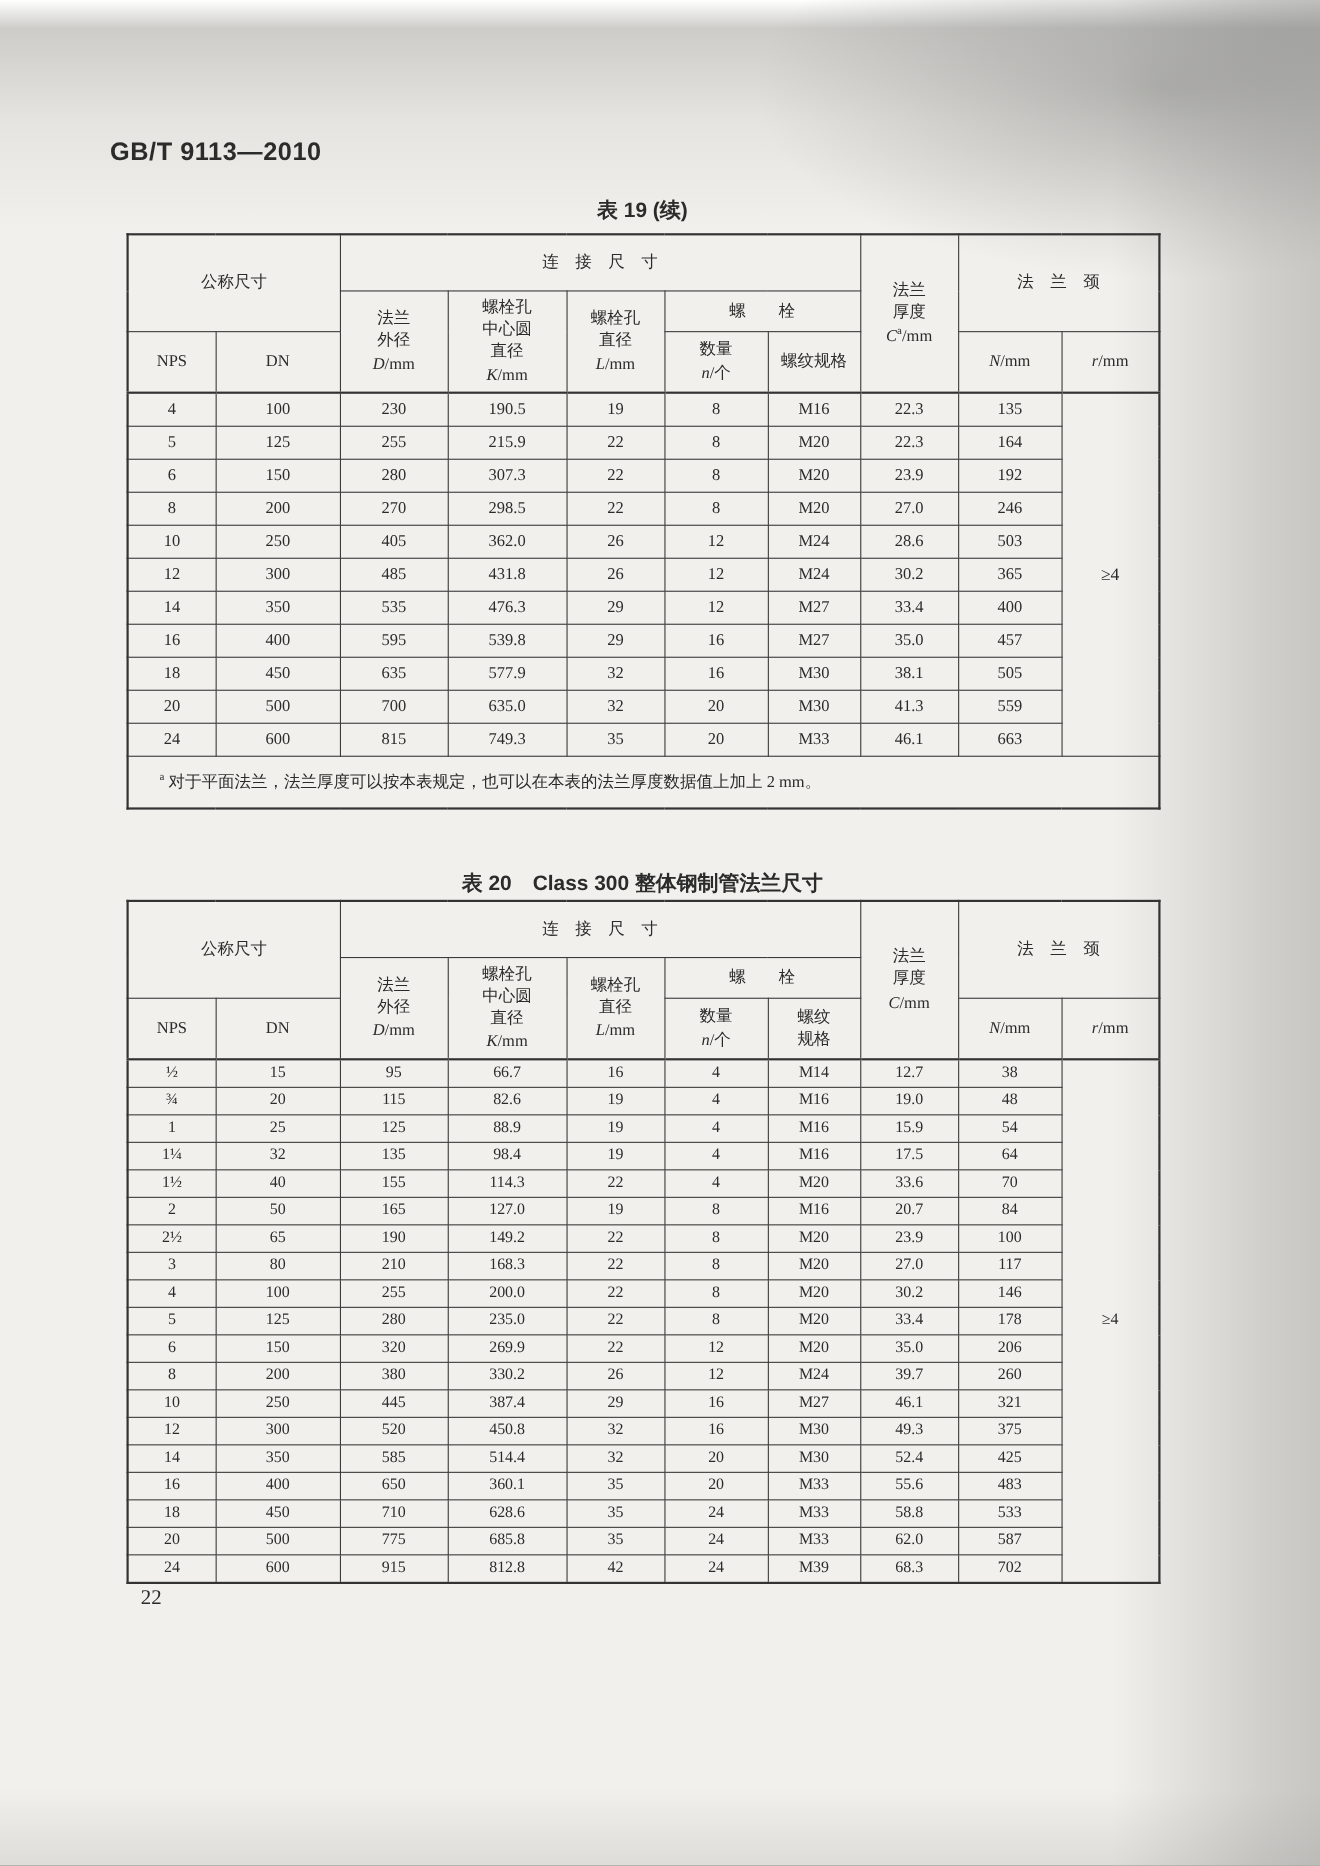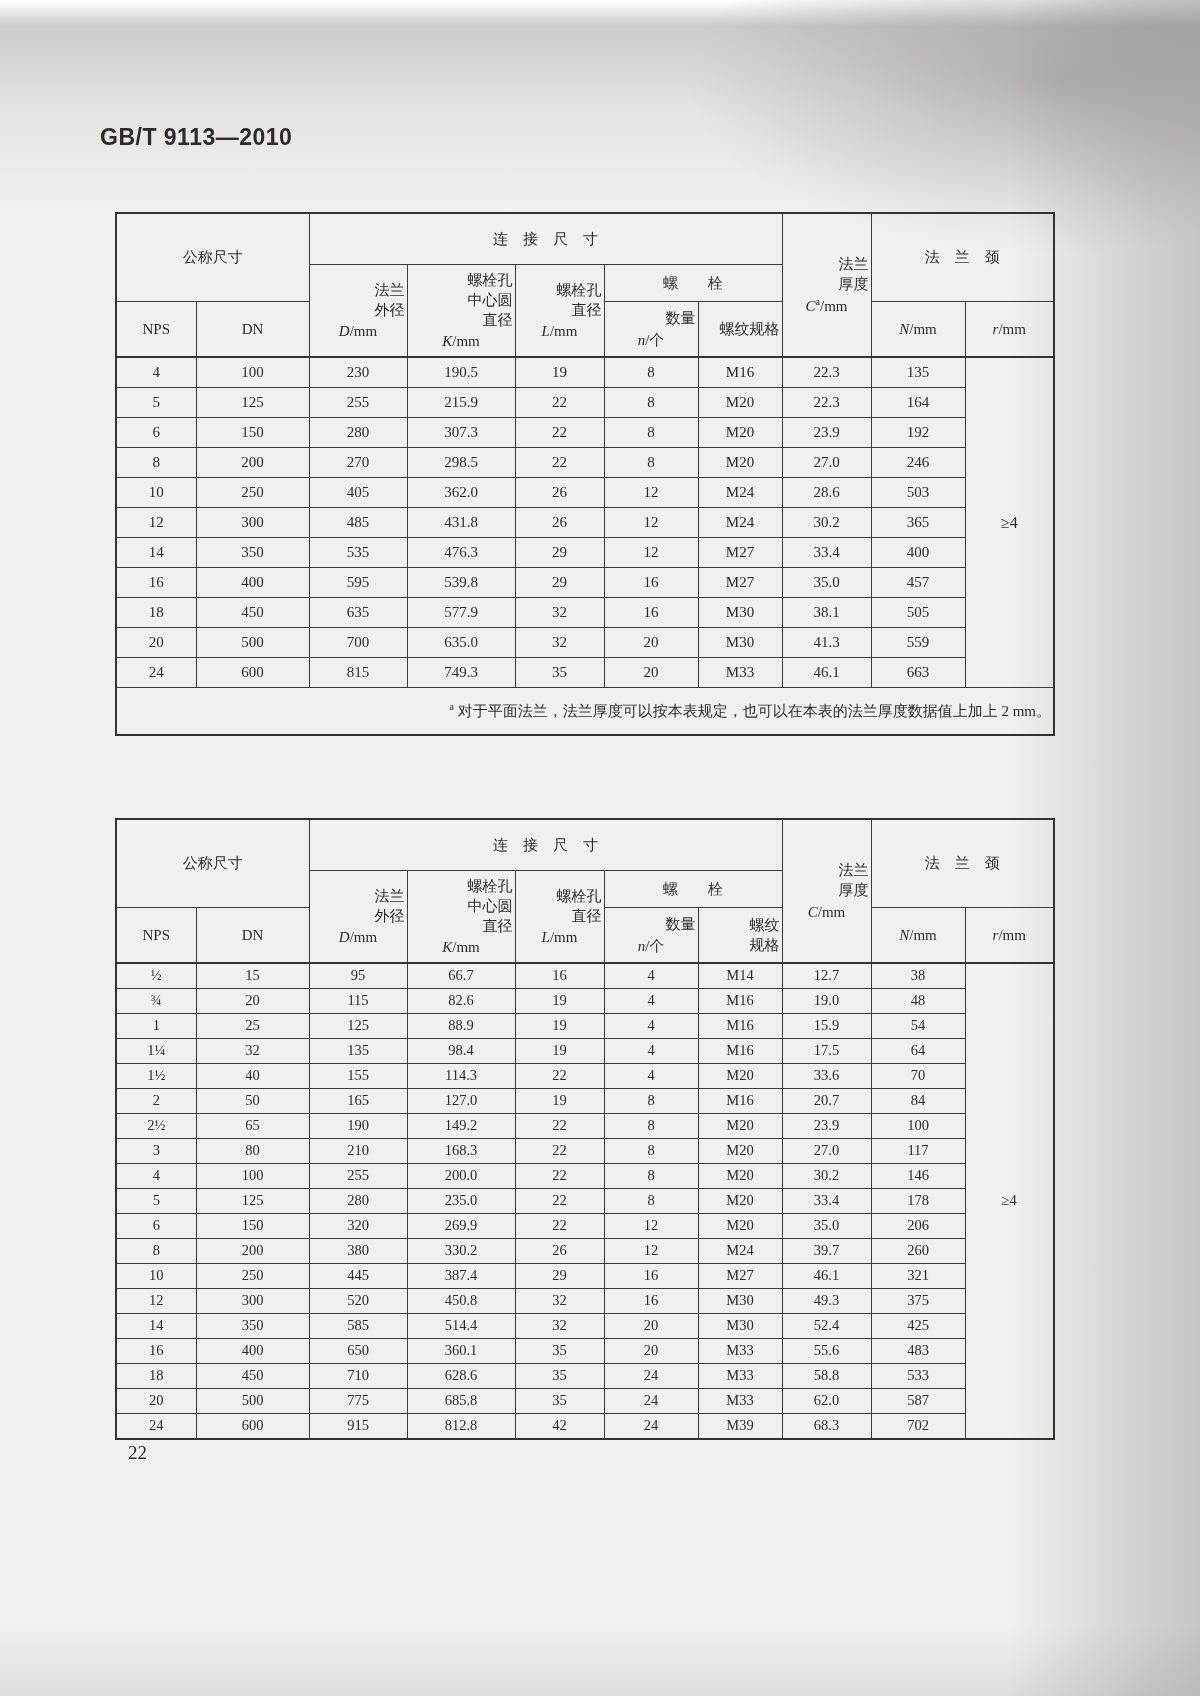--- a/index.html
+++ b/index.html
@@ -37,35 +37,36 @@
     border:1px solid #3b3b3b;text-align:center;vertical-align:middle;
     padding:0 2px;font-weight:normal;font-size:15px;line-height:1.35;
   }
   table{border:2.5px solid #333;}
   tbody tr:first-child td{border-top:2.5px solid #333;}
   thead tr:first-child th{height:50px;}
   thead tr:nth-child(2) th{height:36px;}
   thead tr:nth-child(3) th{height:54px;}
   #table19 tbody td{height:29px;}
   #table20 tbody td{height:24px;font-size:14.5px;}
-  .zh{display:block;white-space:pre-line;text-align:right;}
+  .zh{display:block;white-space:pre-line;}
   .sym{display:block;margin-top:1px;}
   .var{font-style:italic;font-family:"Liberation Serif",serif;}
   sup{font-size:10px;}
-  tfoot td{height:46px;text-align:right;padding-left:28px;font-size:15px;}
+  tfoot td{height:46px;text-align:left;padding-left:28px;font-size:15px;}
   .neck-r{font-size:16px;}
   .page-num{position:absolute;left:128px;top:1442px;font-size:19px;}
 </style>
 </head>
 <body>
 
 <div class="page">
 
   <div class="doc-code">GB/T 9113—2010</div>
 
+  <div class="tbl-title" id="title19">表 19 (续)</div>
 
   <table id="table19">
     <colgroup>
       <col class="c-nps">
         <col class="c-dn">
         <col class="c-d">
         <col class="c-k">
         <col class="c-l">
       <col class="c-n">
         <col class="c-th">
@@ -245,20 +246,21 @@
           <td>663</td>
         </tr>
       </tbody>
     <tfoot>
       <tr>
         <td colspan="10"><sup>a</sup> <span>对于平面法兰，法兰厚度可以按本表规定，也可以在本表的法兰厚度数据值上加上 2 mm。</span></td>
       </tr>
     </tfoot>
   </table>
 
+  <div class="tbl-title" id="title20">表 20　Class 300 整体钢制管法兰尺寸</div>
 
   <table id="table20">
     <colgroup>
       <col class="c-nps">
         <col class="c-dn">
         <col class="c-d">
         <col class="c-k">
         <col class="c-l">
       <col class="c-n">
         <col class="c-th">

